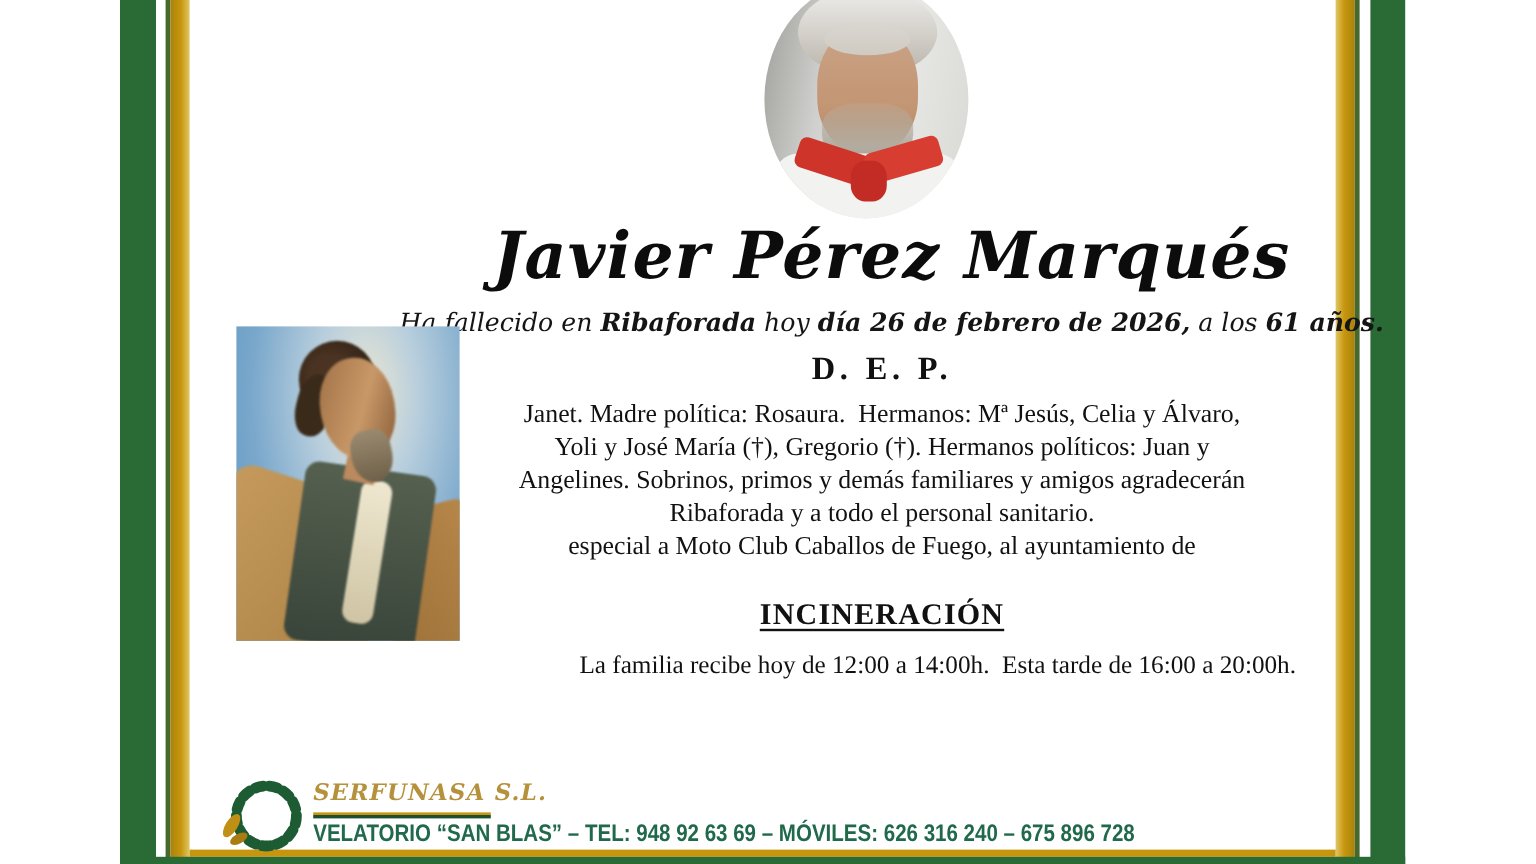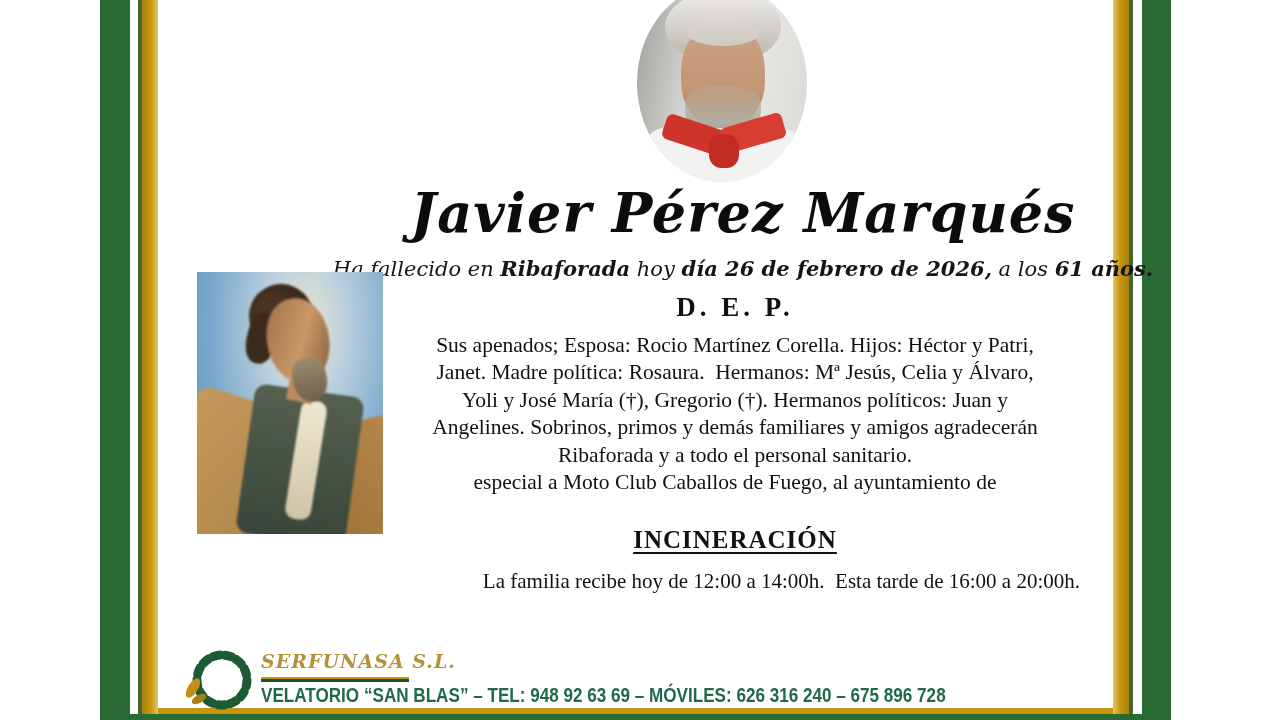--- a/index.html
+++ b/index.html
@@ -146,21 +146,20 @@
   <div class="shape neck"></div>
   <div class="shape hair"></div>
   <div class="shape hair2"></div>
   <div class="shape face"></div>
   <div class="shape beard"></div>
 </div>
 
 <div class="abs main">
   <div class="dep">D. E. P.</div>
   <div class="family">
-    <div>Sus apenados; Esposa: Rocio Martínez Corella. Hijos: Héctor y Patri,</div>
     <div>Janet. Madre política: Rosaura.  Hermanos: Mª Jesús, Celia y Álvaro,</div>
     <div>Yoli y José María (†), Gregorio (†). Hermanos políticos: Juan y</div>
     <div>Angelines. Sobrinos, primos y demás familiares y amigos agradecerán</div>
     <div>Ribaforada y a todo el personal sanitario.</div>
     <div>especial a Moto Club Caballos de Fuego, al ayuntamiento de</div>
   </div>
   <div class="ceremony">INCINERACIÓN</div>
   <div class="schedule">
     <div>La familia recibe hoy de 12:00 a 14:00h.  Esta tarde de 16:00 a 20:00h.</div>
   </div>

